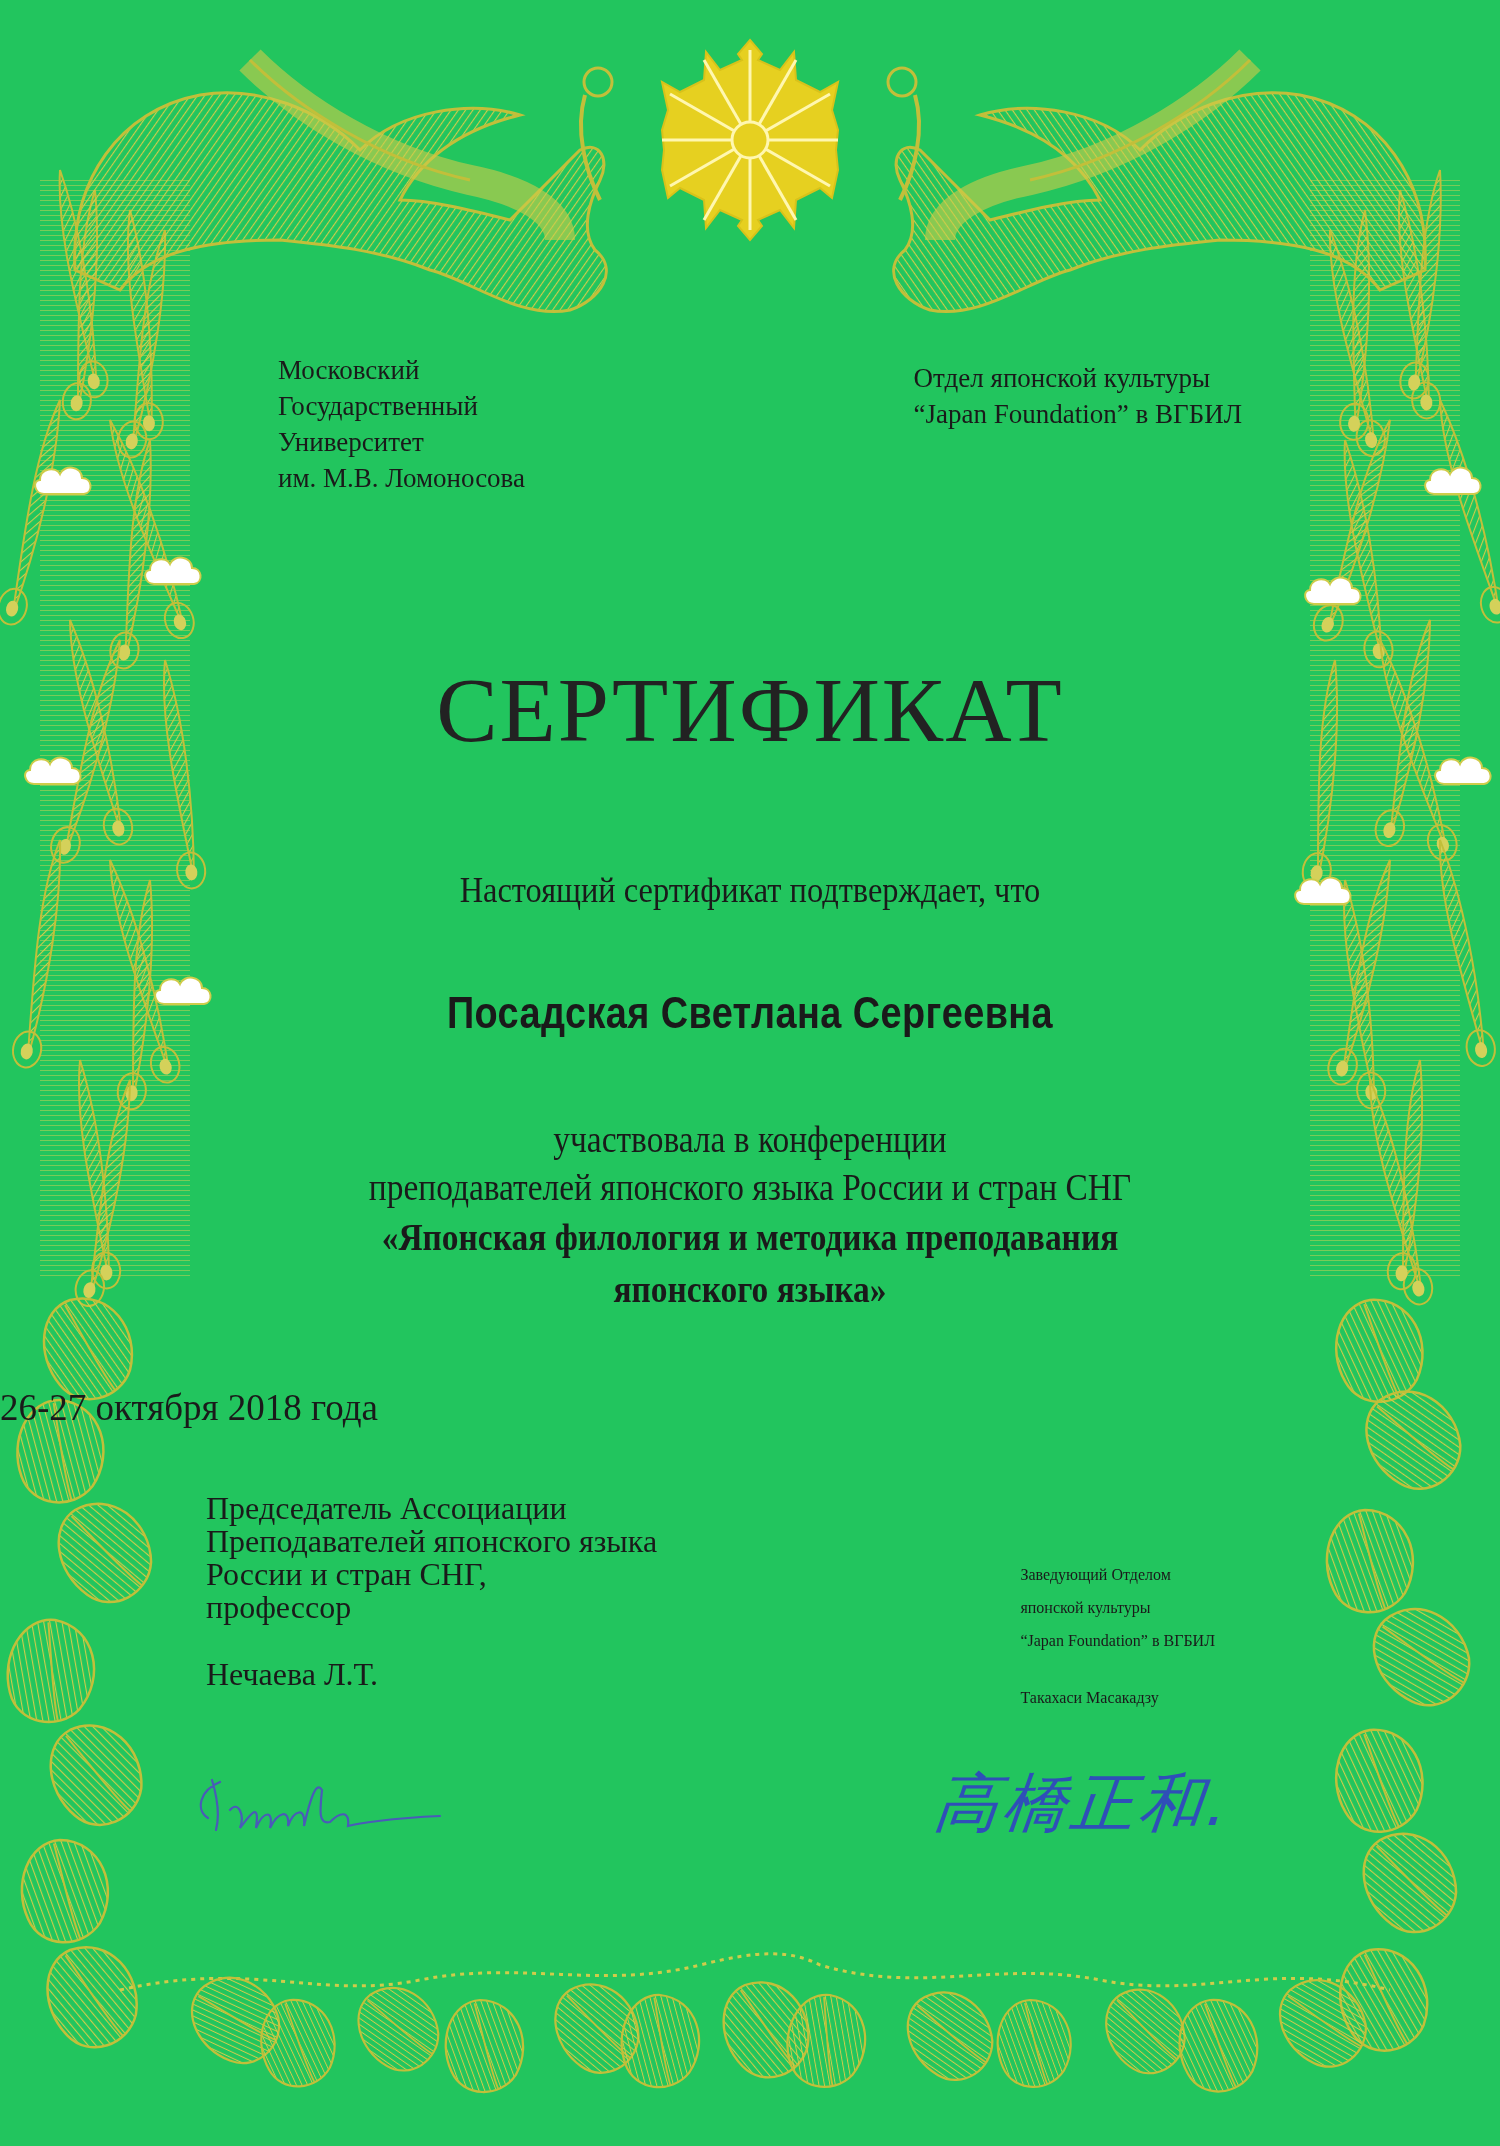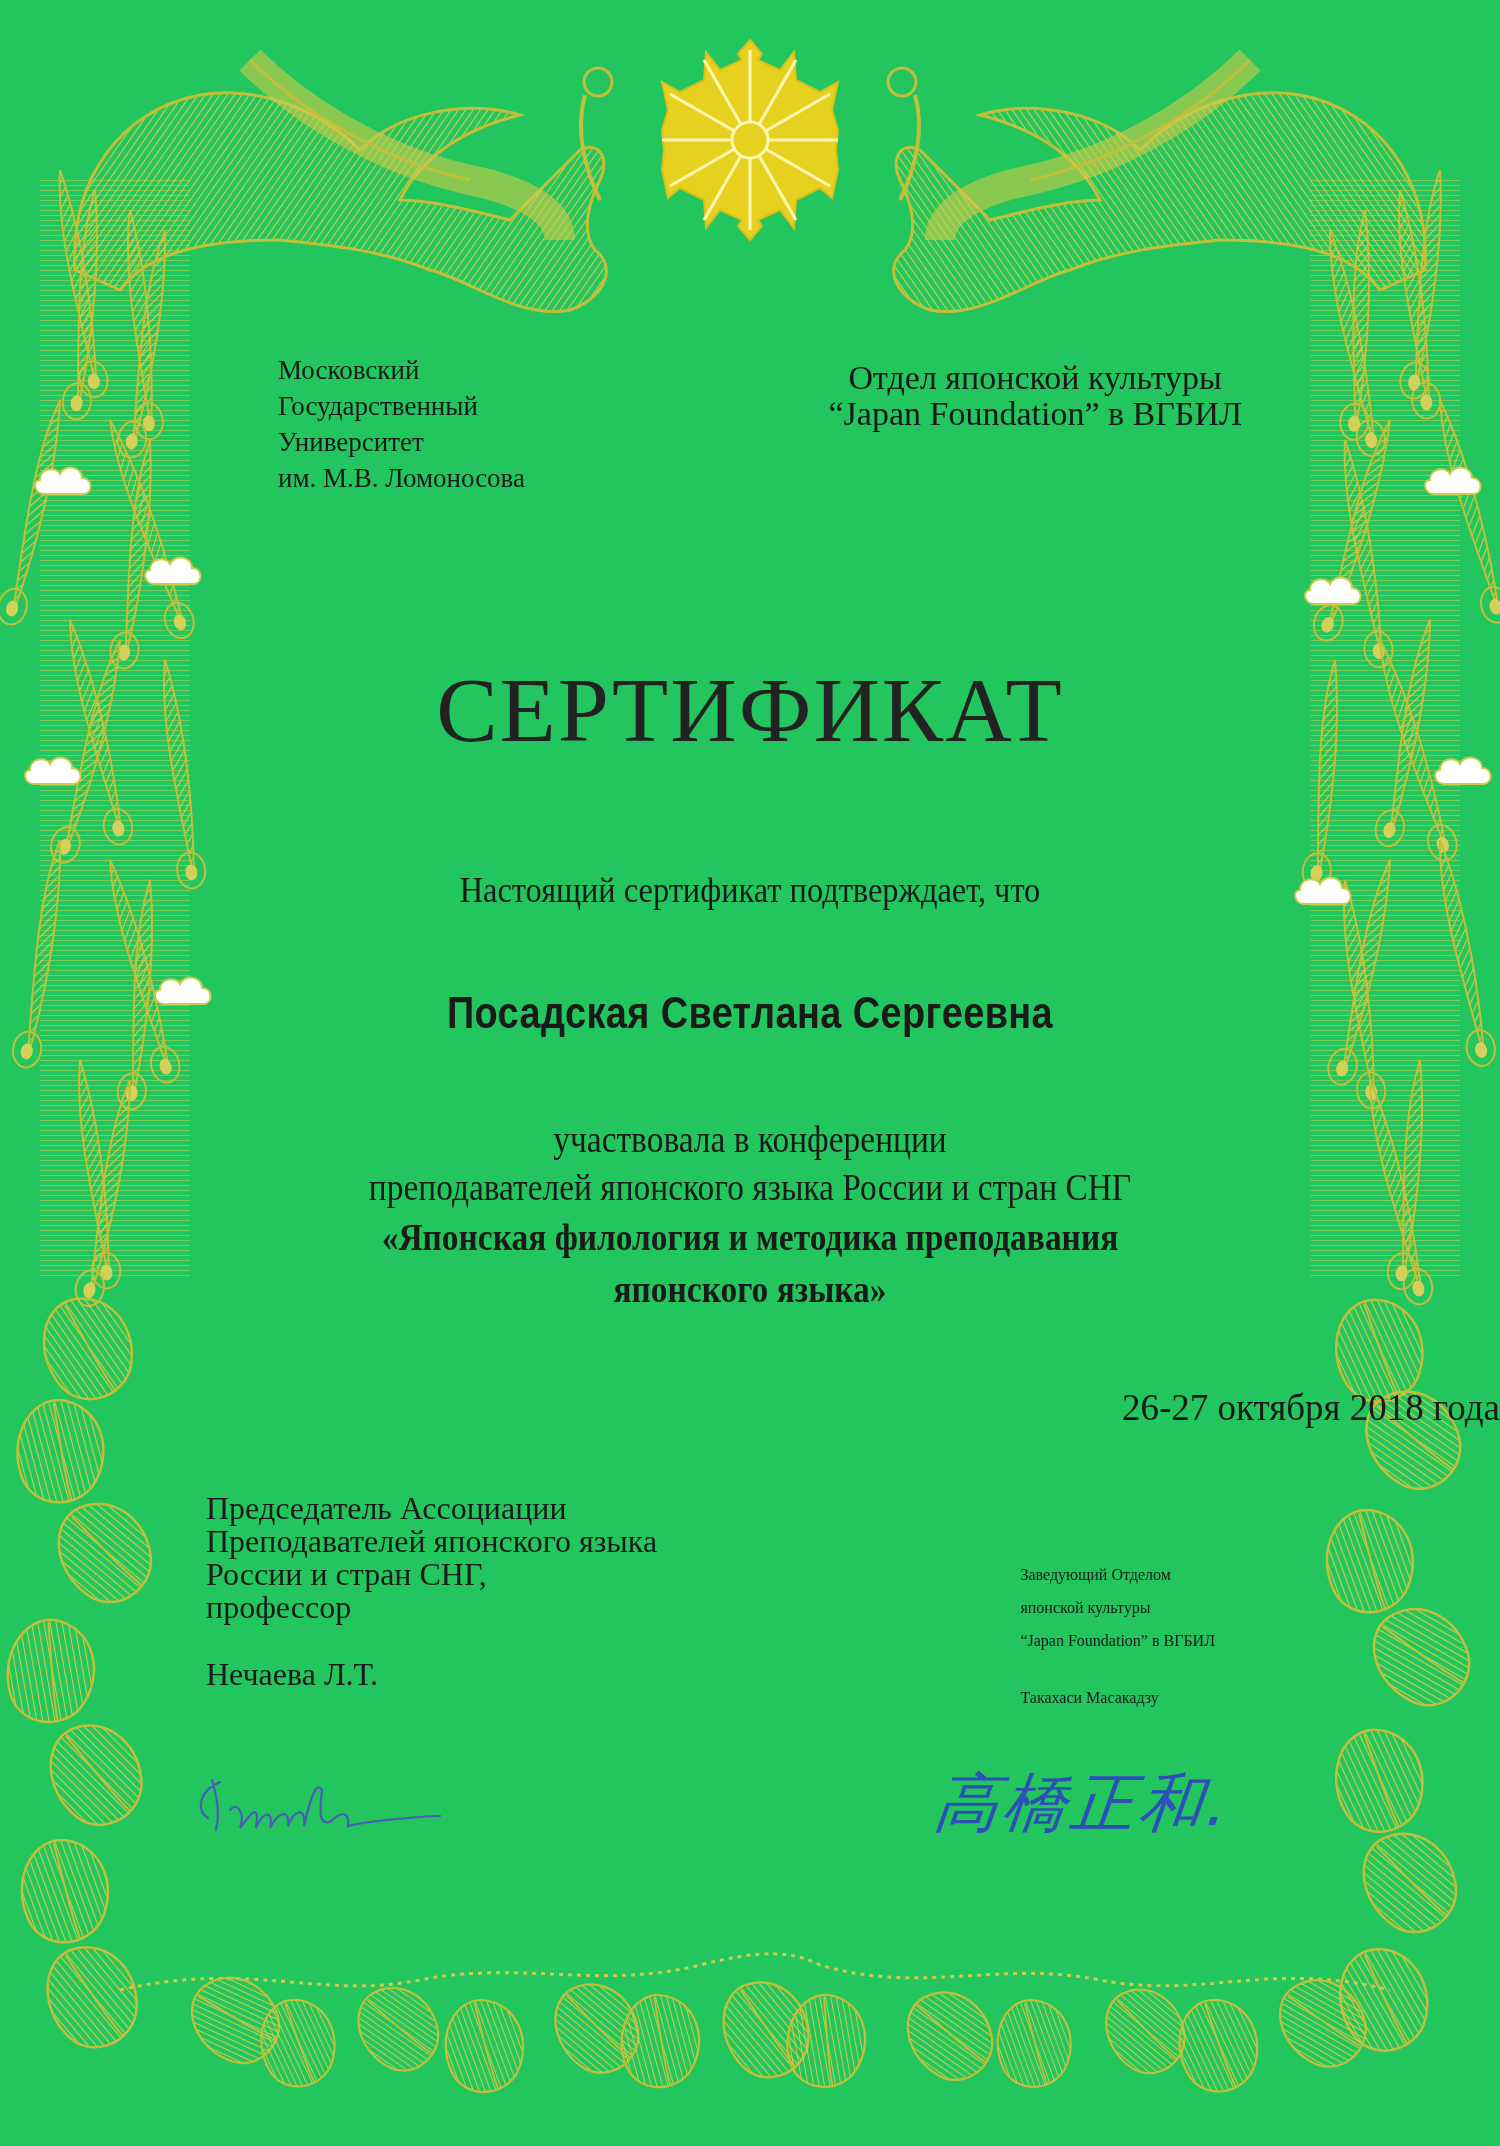--- a/index.html
+++ b/index.html
@@ -5,33 +5,33 @@
     html, body { margin: 0; padding: 0; background: #ffffff; }
     body { width: 1500px; height: 2146px; position: relative; overflow: hidden; }
     .page { position: absolute; left: 0; top: 0; width: 1500px; height: 2146px; background: #22c55e; }
     .border-svg { position: absolute; left: 0; top: 0; width: 1500px; height: 2146px; }
 
     
     .serif { font-family: "Liberation Serif", "DejaVu Serif", serif; color: #1a1a1a; }
     .sans-cond { font-family: "Liberation Sans", "DejaVu Sans", sans-serif; color: #1a1a1a; }
 
     .org-left { position: absolute; left: 278px; top: 352px; font-size: 27px; line-height: 36px; }
-    .org-right { position: absolute; right: 258px; top: 360px; font-size: 34px; line-height: 36px; text-align: center; }
+    .org-right { position: absolute; right: 258px; top: 360px; font-size: 27px; line-height: 36px; text-align: left; }
 
     .title { position: absolute; left: 0; width: 1500px; top: 655px; text-align: center; font-size: 92px; letter-spacing: 2px; line-height: 110px; color: #222; }
 
     .confirm { position: absolute; left: 0; width: 1500px; top: 868px; text-align: center; font-size: 36px; line-height: 44px; transform: scaleX(0.9); }
 
     .recipient { position: absolute; left: 0; width: 1500px; top: 985px; text-align: center; font-size: 44px; font-weight: bold; line-height: 56px; letter-spacing: 0.5px; transform: scaleX(0.86); }
 
     .body-lines { position: absolute; left: 0; width: 1500px; top: 1115px; text-align: center; transform: scaleX(0.88); }
     .body-lines .line { display: block; font-size: 38px; line-height: 48px; }
     .body-lines .bold { font-weight: bold; font-size: 38px; line-height: 52px; }
 
-    .date { position: absolute; left: 0; width: 1500px; top: 1385px; text-align: right; font-size: 37px; line-height: 46px; }
+    .date { position: absolute; left: 0; width: 1500px; top: 1385px; text-align: left; font-size: 37px; line-height: 46px; }
 
     .sign-left { position: absolute; left: 206px; top: 1492px; font-size: 32px; line-height: 33px; }
     .sign-left .name { margin-top: 34px; display: block; font-family: Liberation Serif, serif; }
     .sign-right { position: absolute; right: 285px; top: 1558px; font-size: 16px; line-height: 33px; text-align: left; }
     .sign-right .name { margin-top: 24px; display: block; }
 
     .signature { position: absolute; }
     .sig-left { left: 190px; top: 1770px; width: 280px; height: 70px; }
     .sig-right { left: 935px; top: 1760px; width: 350px; height: 90px; }
     .sig-kanji { font-family: "DejaVu Sans", sans-serif; font-size: 64px; color: #2f4fb8; letter-spacing: 4px; font-style: italic; transform: skewX(-6deg); position: absolute; left: 0; top: 0; white-space: nowrap; }

